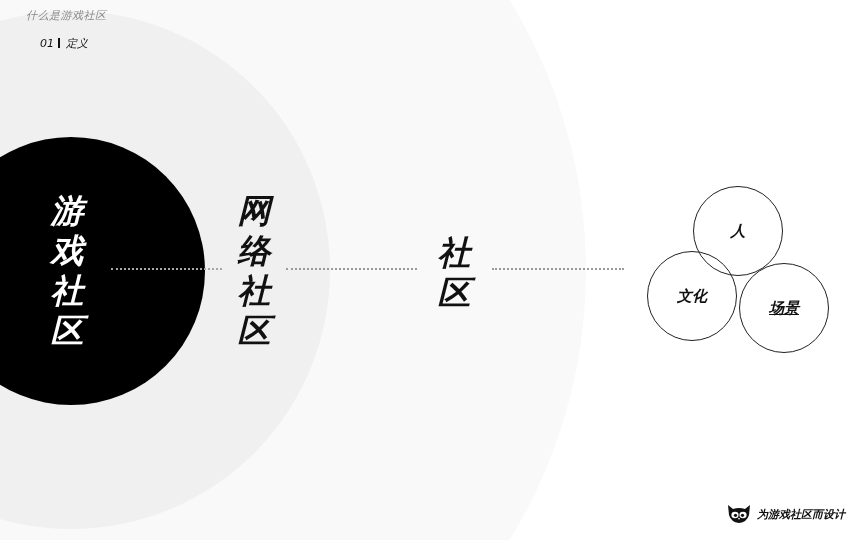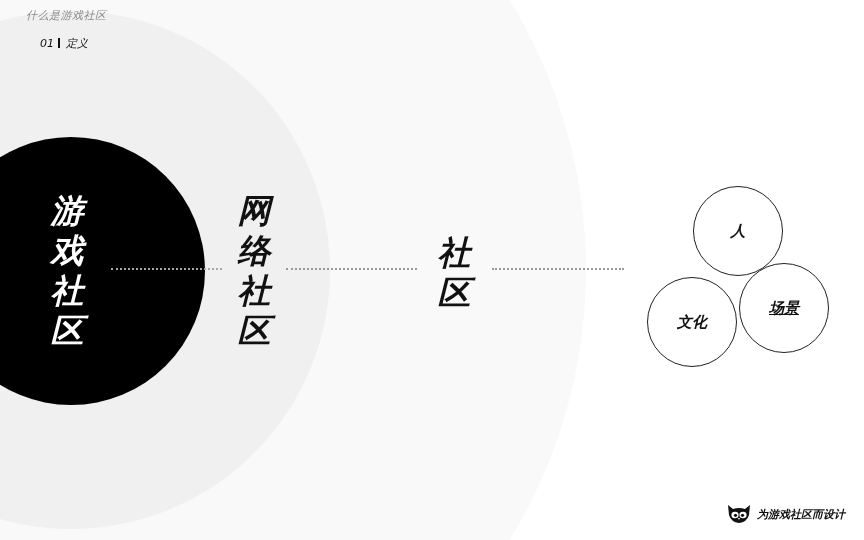--- a/index.html
+++ b/index.html
@@ -23,21 +23,21 @@
     .vt-net { left: 234px; top: 191px; color: #111111; }
     .vt-comm { left: 434px; top: 233px; color: #111111; }
 
     .dots { position: absolute; height: 0; border-top: 2px dotted #9a9a9a; top: 268px; }
     .d1 { left: 111px; width: 111px; border-top-color: #a8a8a8; }
     .d2 { left: 286px; width: 131px; }
     .d3 { left: 492px; width: 132px; }
 
     .ring { position: absolute; width: 88px; height: 88px; border: 1.6px solid #222; border-radius: 50%; display: flex; align-items: center; justify-content: center; font-size: 15px; font-weight: bold; color: #111; font-style: italic; box-sizing: content-box; }
     .r-person { left: 693px; top: 186px; }
-    .r-culture { left: 647px; top: 277px; }
+    .r-culture { left: 647px; top: 251px; }
     .r-scene { left: 739px; top: 263px; text-decoration: underline; }
 
     .footer { position: absolute; left: 727px; top: 504px; display: flex; align-items: center; justify-content: center; }
     .footer svg { width: 24px; height: 20px; }
     .footer .ftxt { font-size: 11px; font-weight: bold; color: #111; margin-left: 6px; font-style: italic; }
   </style>
 </head>
 <body>
 
 <div class="circle c-outer"></div>

